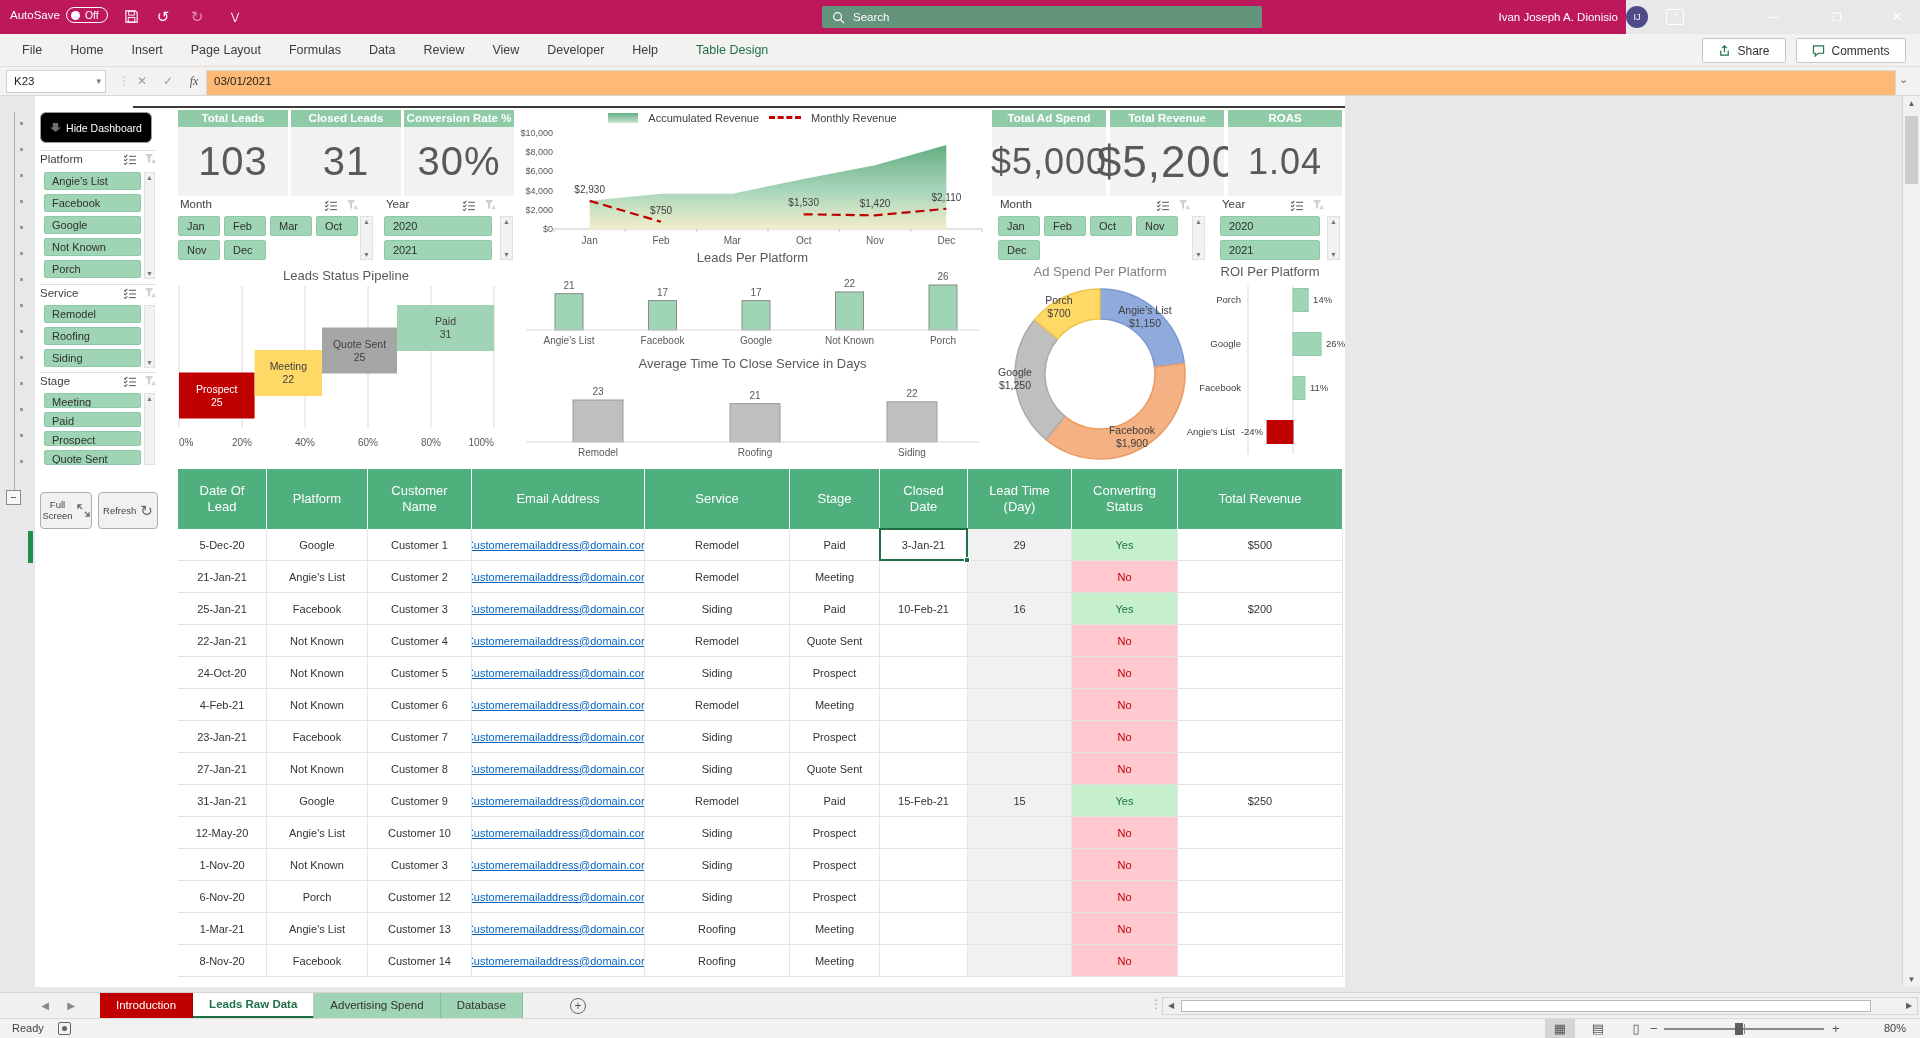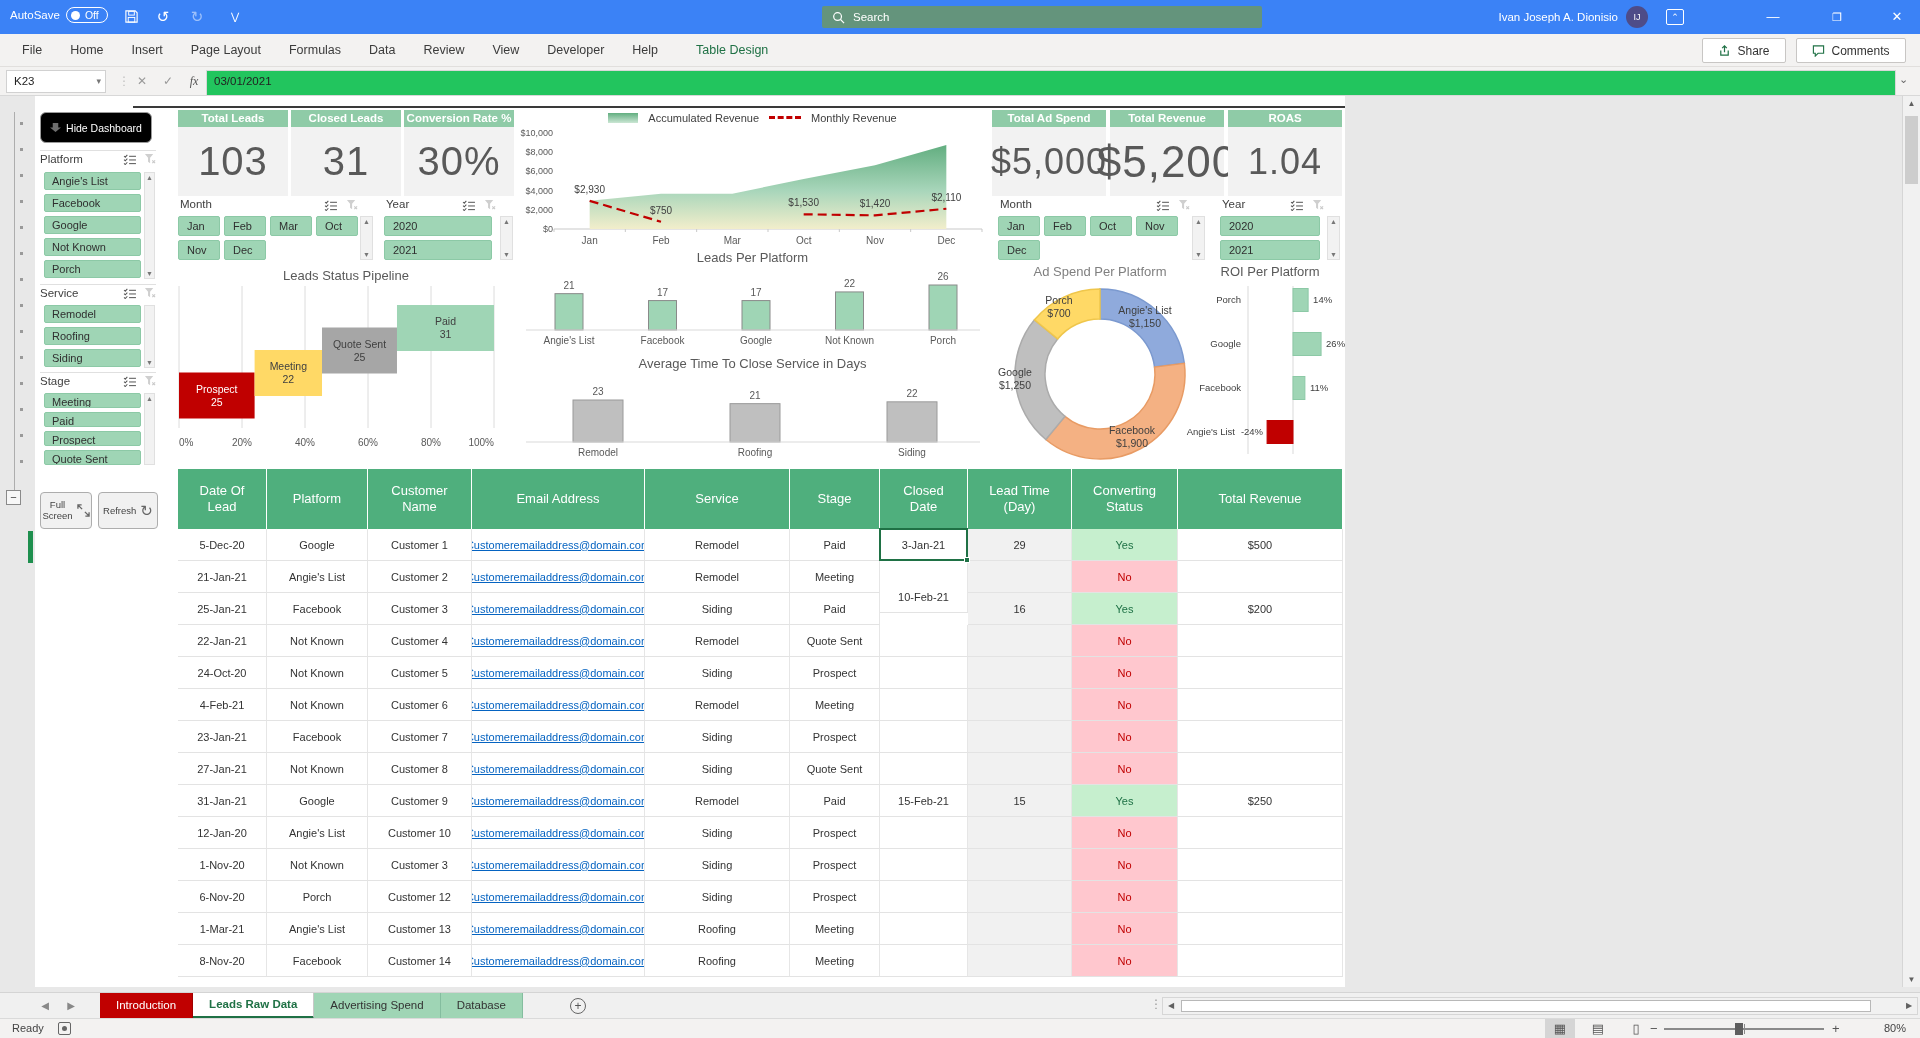--- a/index.html
+++ b/index.html
@@ -1,21 +1,21 @@
 <!DOCTYPE html>
 <html><head>
 <meta charset="utf-8">
 <style>
   * { margin:0; padding:0; box-sizing:border-box; }
   body { font-family:"Liberation Sans", sans-serif; background:#999; }
   #app { position:relative; width:1920px; height:1038px; background:#E8E8E8; overflow:hidden; font-family:"Liberation Sans", sans-serif; }
   .abs { position:absolute; }
 
   
-  #titlebar { position:absolute; left:0; top:0; width:1920px; height:34px; background:#3b82f6; color:#fff; }
+  #titlebar { position:absolute; left:0; top:0; width:1626px; height:34px; background:#be185d; color:#fff; }
   #autosave { position:absolute; left:10px; top:7px; display:flex; align-items:center; gap:6px; font-size:11.5px; }
   #autosave .pill { display:flex; align-items:center; gap:5px; border:1px solid #fff; border-radius:9px; padding:1px 8px 1px 4px; font-size:10.5px; }
   #autosave .dot { width:9px; height:9px; border-radius:50%; background:#fff; }
   .qat-ico { position:absolute; top:0; height:34px; line-height:34px; color:#fff; font-size:15px; text-align:center; width:26px; }
   #win-title { position:absolute; left:330px; top:0; width:490px; height:34px; line-height:34px; text-align:center; font-size:12px; color:#fff; white-space:nowrap; }
   #search-box { position:absolute; left:822px; top:6px; width:440px; height:22px; background:#64947C; border-radius:2px; display:flex; align-items:center; padding-left:10px; gap:8px; color:#fff; font-size:11.5px; }
   #user-name { position:absolute; left:1478px; top:0; width:140px; height:34px; line-height:34px; font-size:11.5px; text-align:right; }
   #avatar { position:absolute; left:1626px; top:6px; width:22px; height:22px; border-radius:50%; background:#4E4C88; color:#fff; font-size:9px; display:flex; align-items:center; justify-content:center; }
   #ribbon-opts { position:absolute; left:1666px; top:9px; width:18px; height:16px; border:1px solid #fff; border-radius:2px; font-size:9px; line-height:14px; text-align:center; color:#fff; }
   .winbtn { position:absolute; top:0; width:50px; height:34px; line-height:34px; text-align:center; font-size:13px; color:#fff; }
@@ -27,21 +27,21 @@
   .rtab.accent { color:#1F7145; margin-left:10px; }
   .rbtn { position:absolute; top:4px; height:25px; background:#fff; border:1px solid #C8C6C4; border-radius:2px; display:flex; align-items:center; justify-content:center; gap:6px; font-size:12px; color:#333; }
   .rbtn .g { color:#1F7145; font-size:12px; }
 
   
   #formulabar { position:absolute; left:0; top:67px; width:1920px; height:29px; background:#F3F2F1; border-bottom:1px solid #D8D8D8; }
   #namebox { position:absolute; left:6px; top:3px; width:100px; height:23px; background:#fff; border:1px solid #D1D1D1; font-size:11.5px; color:#222; line-height:21px; padding-left:7px; }
   #namebox .arr { position:absolute; right:4px; top:0; color:#777; font-size:9px; }
   .fbtn { position:absolute; top:3px; height:23px; line-height:23px; font-size:12px; color:#9A9A9A; width:24px; text-align:center; }
   #fx-btn { color:#555; font-family:"Liberation Serif", serif; font-style:italic; }
-  #formula-field { position:absolute; left:206px; top:3px; width:1690px; height:26px; background:#22c55e; border:1px solid #D8D8D8; font-size:11.5px; color:#222; line-height:21px; padding-left:7px; }
+  #formula-field { position:absolute; left:206px; top:3px; width:1690px; height:26px; background:#fdba74; border:1px solid #D8D8D8; font-size:11.5px; color:#222; line-height:21px; padding-left:7px; }
   #fb-expand { position:absolute; left:1899px; top:6px; color:#666; font-size:11px; }
 
   
   #sheet-white { position:absolute; left:35px; top:96px; width:1310px; height:891px; background:#FFFFFF; }
   #dash-topline { position:absolute; left:133px; top:106px; width:1212px; height:2px; background:#3a3a3a; }
 
   
   #outline-line { position:absolute; left:14px; top:112px; width:1px; height:378px; background:#ADADAD; }
   #outline-dots { position:absolute; left:20px; top:122px; width:3px; height:360px;
     background:repeating-linear-gradient(to bottom, #9A9A9A 0 3px, transparent 3px 26px); }
@@ -632,21 +632,21 @@
       <div class="td no" style="left: 894px; top: 92px; width: 106px; height: 32px;">No</div>
       <div class="td" style="left: 1000px; top: 92px; width: 165px; height: 32px;"></div>
       <div class="td" style="left: 0px; top: 124px; width: 89px; height: 32px;">25-Jan-21</div>
       <div class="td" style="left: 89px; top: 124px; width: 101px; height: 32px;">Facebook</div>
       <div class="td" style="left: 190px; top: 124px; width: 104px; height: 32px;">Customer 3</div>
       <div class="td" style="left: 294px; top: 124px; width: 173px; height: 32px;">
         <a href="#">Customeremailaddress@domain.com</a>
       </div>
       <div class="td" style="left: 467px; top: 124px; width: 145px; height: 32px;">Siding</div>
       <div class="td" style="left: 612px; top: 124px; width: 90px; height: 32px;">Paid</div>
-      <div class="td" style="left: 702px; top: 112px; width: 88px; height: 32px; text-align: center;">10-Feb-21</div>
+      <div class="td" style="left: 702px; top: 124px; width: 88px; height: 32px; text-align: center;">10-Feb-21</div>
       <div class="td gray" style="left: 790px; top: 124px; width: 104px; height: 32px;">16</div>
       <div class="td yes" style="left: 894px; top: 124px; width: 106px; height: 32px;">Yes</div>
       <div class="td" style="left: 1000px; top: 124px; width: 165px; height: 32px;">$200</div>
       <div class="td" style="left: 0px; top: 156px; width: 89px; height: 32px;">22-Jan-21</div>
       <div class="td" style="left: 89px; top: 156px; width: 101px; height: 32px;">Not Known</div>
       <div class="td" style="left: 190px; top: 156px; width: 104px; height: 32px;">Customer 4</div>
       <div class="td" style="left: 294px; top: 156px; width: 173px; height: 32px;">
         <a href="#">Customeremailaddress@domain.com</a>
       </div>
       <div class="td" style="left: 467px; top: 156px; width: 145px; height: 32px;">Remodel</div>
@@ -708,21 +708,21 @@
       <div class="td" style="left: 190px; top: 316px; width: 104px; height: 32px;">Customer 9</div>
       <div class="td" style="left: 294px; top: 316px; width: 173px; height: 32px;">
         <a href="#">Customeremailaddress@domain.com</a>
       </div>
       <div class="td" style="left: 467px; top: 316px; width: 145px; height: 32px;">Remodel</div>
       <div class="td" style="left: 612px; top: 316px; width: 90px; height: 32px;">Paid</div>
       <div class="td" style="left: 702px; top: 316px; width: 88px; height: 32px;">15-Feb-21</div>
       <div class="td gray" style="left: 790px; top: 316px; width: 104px; height: 32px;">15</div>
       <div class="td yes" style="left: 894px; top: 316px; width: 106px; height: 32px;">Yes</div>
       <div class="td" style="left: 1000px; top: 316px; width: 165px; height: 32px;">$250</div>
-      <div class="td" style="left: 0px; top: 348px; width: 89px; height: 32px;">12-Jan-20</div>
+      <div class="td" style="left: 0px; top: 348px; width: 89px; height: 32px;">12-May-20</div>
       <div class="td" style="left: 89px; top: 348px; width: 101px; height: 32px;">Angie's List</div>
       <div class="td" style="left: 190px; top: 348px; width: 104px; height: 32px;">Customer 10</div>
       <div class="td" style="left: 294px; top: 348px; width: 173px; height: 32px;">
         <a href="#">Customeremailaddress@domain.com</a>
       </div>
       <div class="td" style="left: 467px; top: 348px; width: 145px; height: 32px;">Siding</div>
       <div class="td" style="left: 612px; top: 348px; width: 90px; height: 32px;">Prospect</div>
       <div class="td" style="left: 702px; top: 348px; width: 88px; height: 32px;"></div>
       <div class="td gray" style="left: 790px; top: 348px; width: 104px; height: 32px;"></div>
       <div class="td no" style="left: 894px; top: 348px; width: 106px; height: 32px;">No</div>

